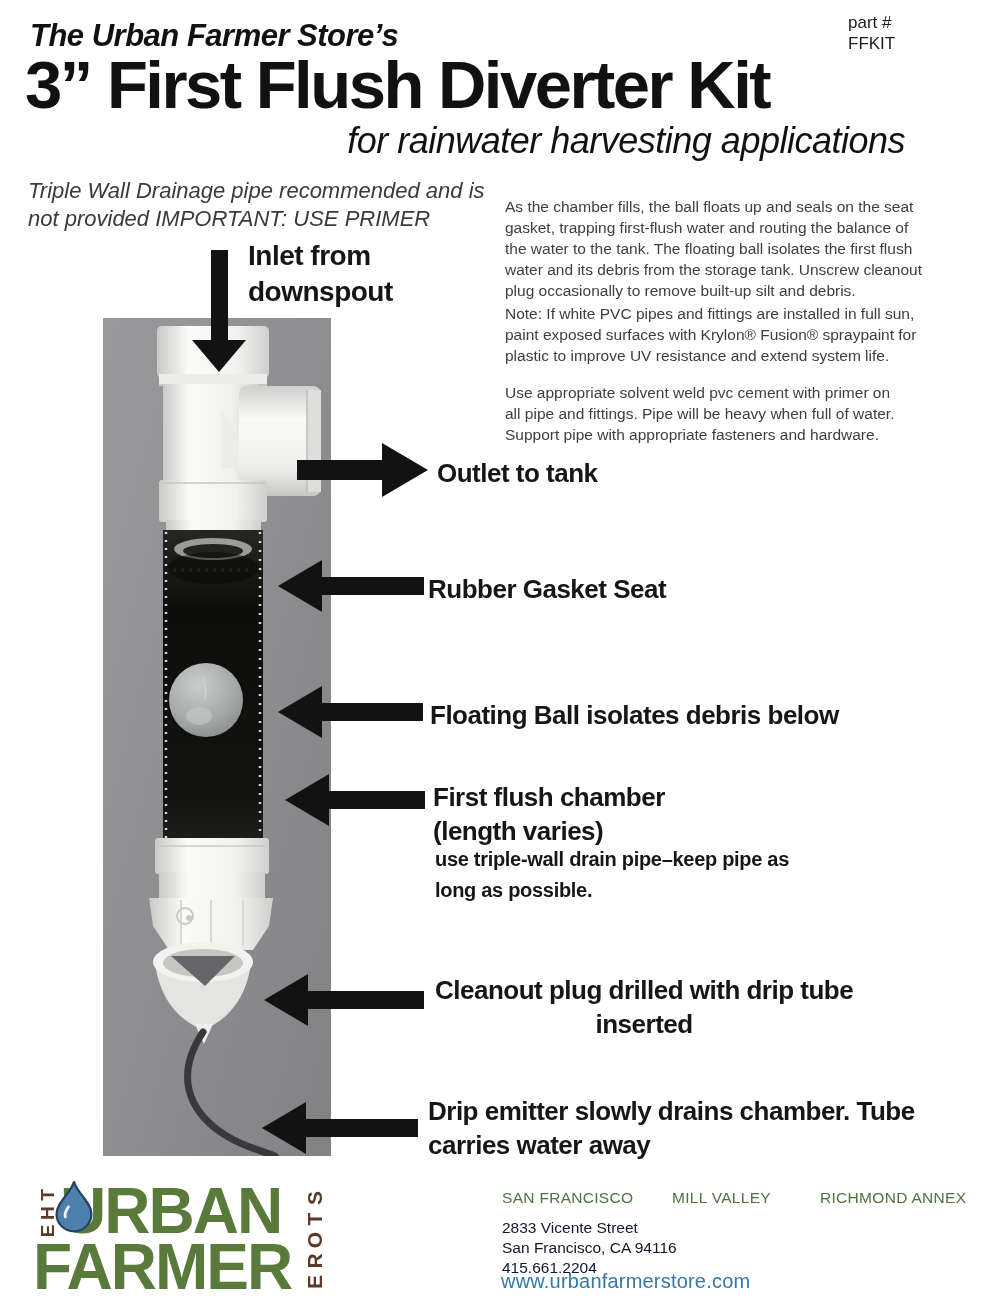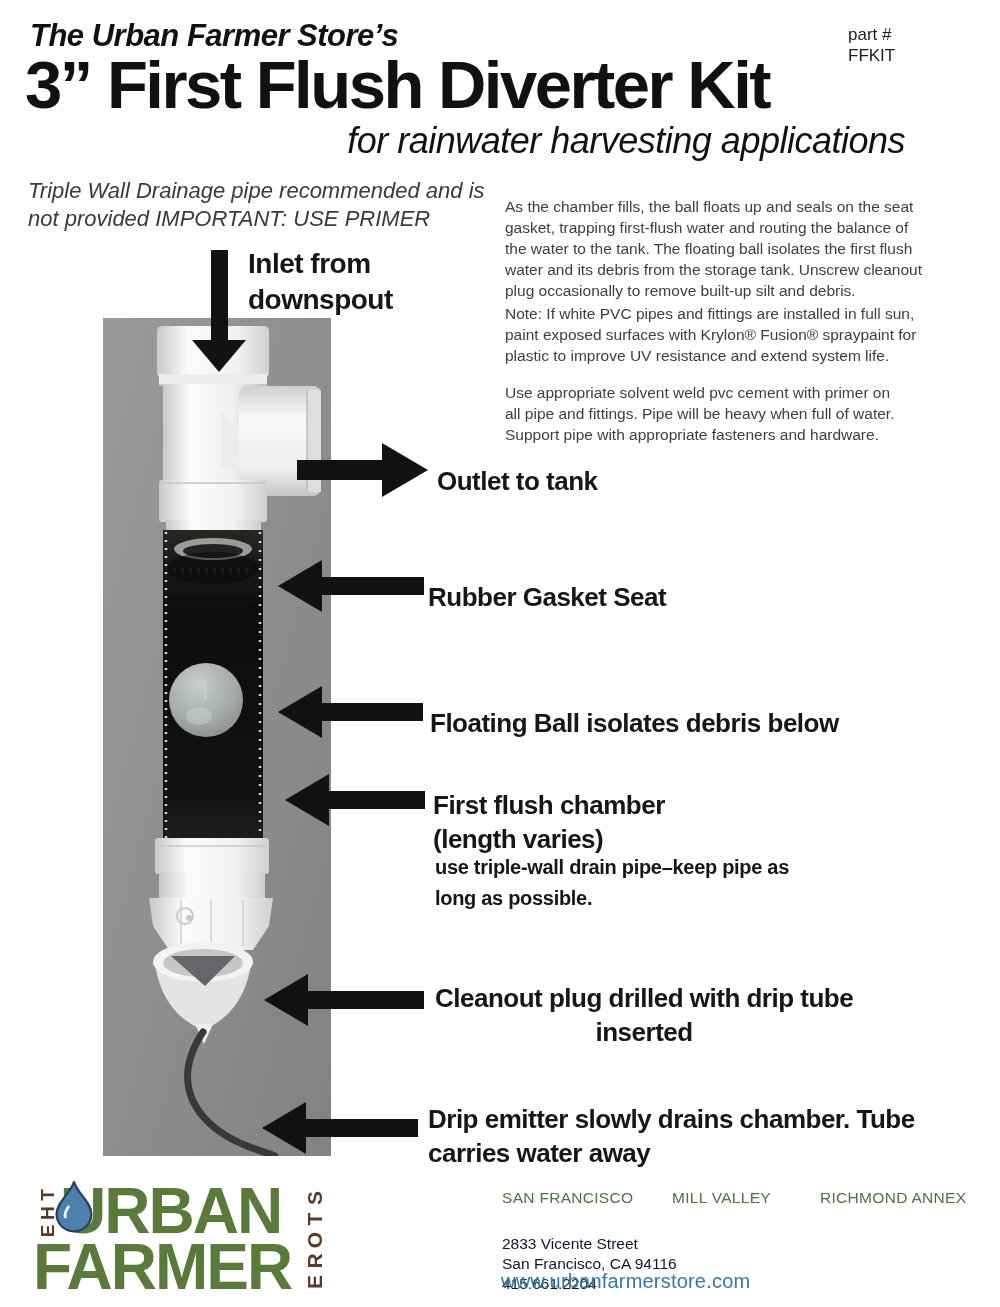--- a/index.html
+++ b/index.html
@@ -3,21 +3,21 @@
 <meta charset="utf-8">
 <style>
   html,body{margin:0;padding:0;}
   body{
     width:1000px;height:1307px;position:relative;background:#ffffff;
     font-family:"Liberation Sans", sans-serif;color:#1a1a1a;overflow:hidden;
   }
   .abs{position:absolute;}
 
   
-  .part-label{left:848px;top:24px;font-size:17px;line-height:21px;white-space:pre-line;color:#1c1c1c;}
+  .part-label{left:848px;top:12px;font-size:17px;line-height:21px;white-space:pre-line;color:#1c1c1c;}
   .brand-line{left:30px;top:18px;font-size:31px;font-style:italic;font-weight:600;letter-spacing:-0.5px;color:#111;}
   .main-title{left:25px;top:46px;font-size:67px;font-weight:700;letter-spacing:-2.5px;color:#111;white-space:nowrap;}
   .subtitle{right:95px;top:120px;font-size:36px;font-style:italic;font-weight:500;letter-spacing:-0.5px;color:#111;}
 
   
   .note-left{left:28px;top:177px;font-size:22px;font-style:italic;line-height:28px;color:#3a3a3a;white-space:pre;}
   .para{left:505px;font-size:15.5px;line-height:21px;color:#3e3e3e;white-space:pre;}
   .para.p1{top:196px;}
   .para.p2{top:303px;}
   .para.p3{top:382px;}
@@ -31,40 +31,40 @@
   .arrow .head{width:0;height:0;}
   .arrow-down{flex-direction:column;}
   .arrow-down .shaft{width:17px;height:90px;}
   .arrow-down .head{border-left:27px solid transparent;border-right:27px solid transparent;border-top:32px solid #121212;}
   .arrow-right .shaft{height:20px;}
   .arrow-right .head{border-top:27px solid transparent;border-bottom:27px solid transparent;border-left:46px solid #121212;}
   .arrow-left .head{border-top:26px solid transparent;border-bottom:26px solid transparent;border-right:44px solid #121212;}
   .arrow-left .shaft{height:18px;}
 
   
-  .callout{z-index:4;font-weight:700;color:#161616;font-size:26px;line-height:34px;letter-spacing:-0.5px;white-space:pre-line;margin-top:8px;}
+  .callout{z-index:4;font-weight:700;color:#161616;font-size:26px;line-height:34px;letter-spacing:-0.5px;white-space:pre-line;}
   .callout.inlet{font-size:28px;line-height:36px;}
   .callout.small-note{font-size:20px;line-height:31px;letter-spacing:-0.3px;}
 
   
   .logo{left:33px;top:1186px;width:300px;}
   .logo-rows{position:relative;}
   .logo-row1{display:flex;align-items:flex-start;}
   .the-col{width:27px;height:52px;display:flex;flex-direction:column;justify-content:space-between;padding-top:1px;}
   .the-col .vletter{height:16px;display:flex;align-items:center;justify-content:center;
       font-size:19px;font-weight:700;color:#5d3a26;line-height:1;transform:rotate(-90deg);}
   .logo-word{font-size:64px;line-height:51px;font-weight:700;color:#5a7a3c;letter-spacing:-2px;}
   .logo-row2{margin-top:3px;}
   .store-col{position:absolute;left:266px;top:2px;width:30px;height:104px;display:flex;flex-direction:column;justify-content:space-between;}
   .store-col .vletter{height:20px;display:flex;align-items:center;justify-content:center;
       font-size:21px;font-weight:700;color:#5d3a26;line-height:1;transform:rotate(-90deg);}
   .drop{position:absolute;left:22px;top:-7px;z-index:5;}
 
   .loc{font-size:15.5px;line-height:20px;}
-  .loc .loc-name{color:#4d7440;letter-spacing:0.3px;margin-bottom:26px;font-size:15.5px;}
+  .loc .loc-name{color:#4d7440;letter-spacing:0.3px;margin-bottom:10px;font-size:15.5px;}
   .loc .loc-address{color:#0f172a;white-space:pre;}
   .loc1{left:502px;top:1188px;}
   .loc2{left:672px;top:1188px;}
   .loc3{left:820px;top:1188px;}
   .website{left:501px;top:1270px;font-size:20px;color:#3578a5;letter-spacing:0.2px;text-decoration:none;}
 </style>
 </head>
 <body>
 
 <div class="abs part-label">part #

